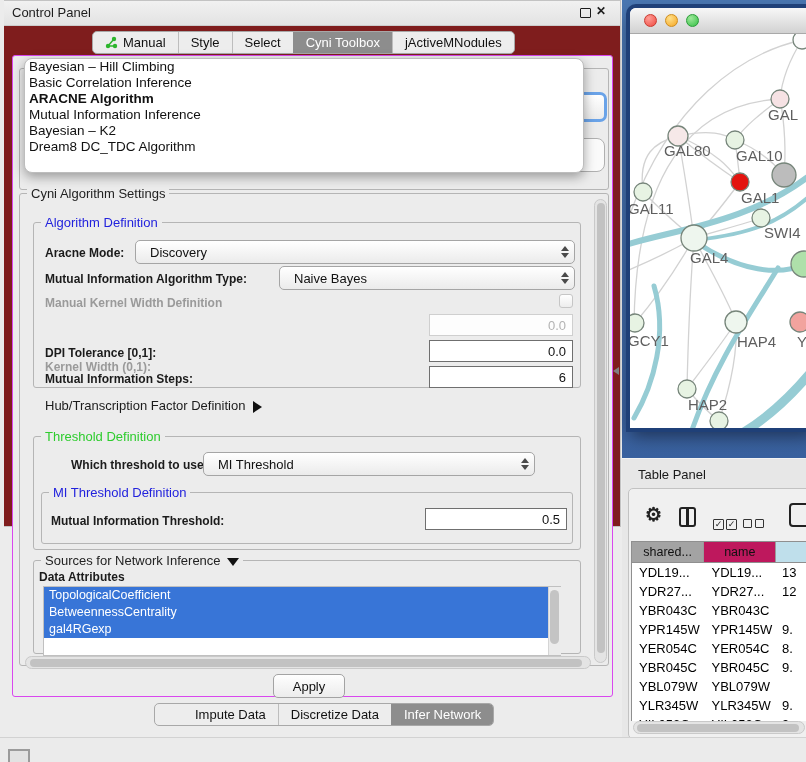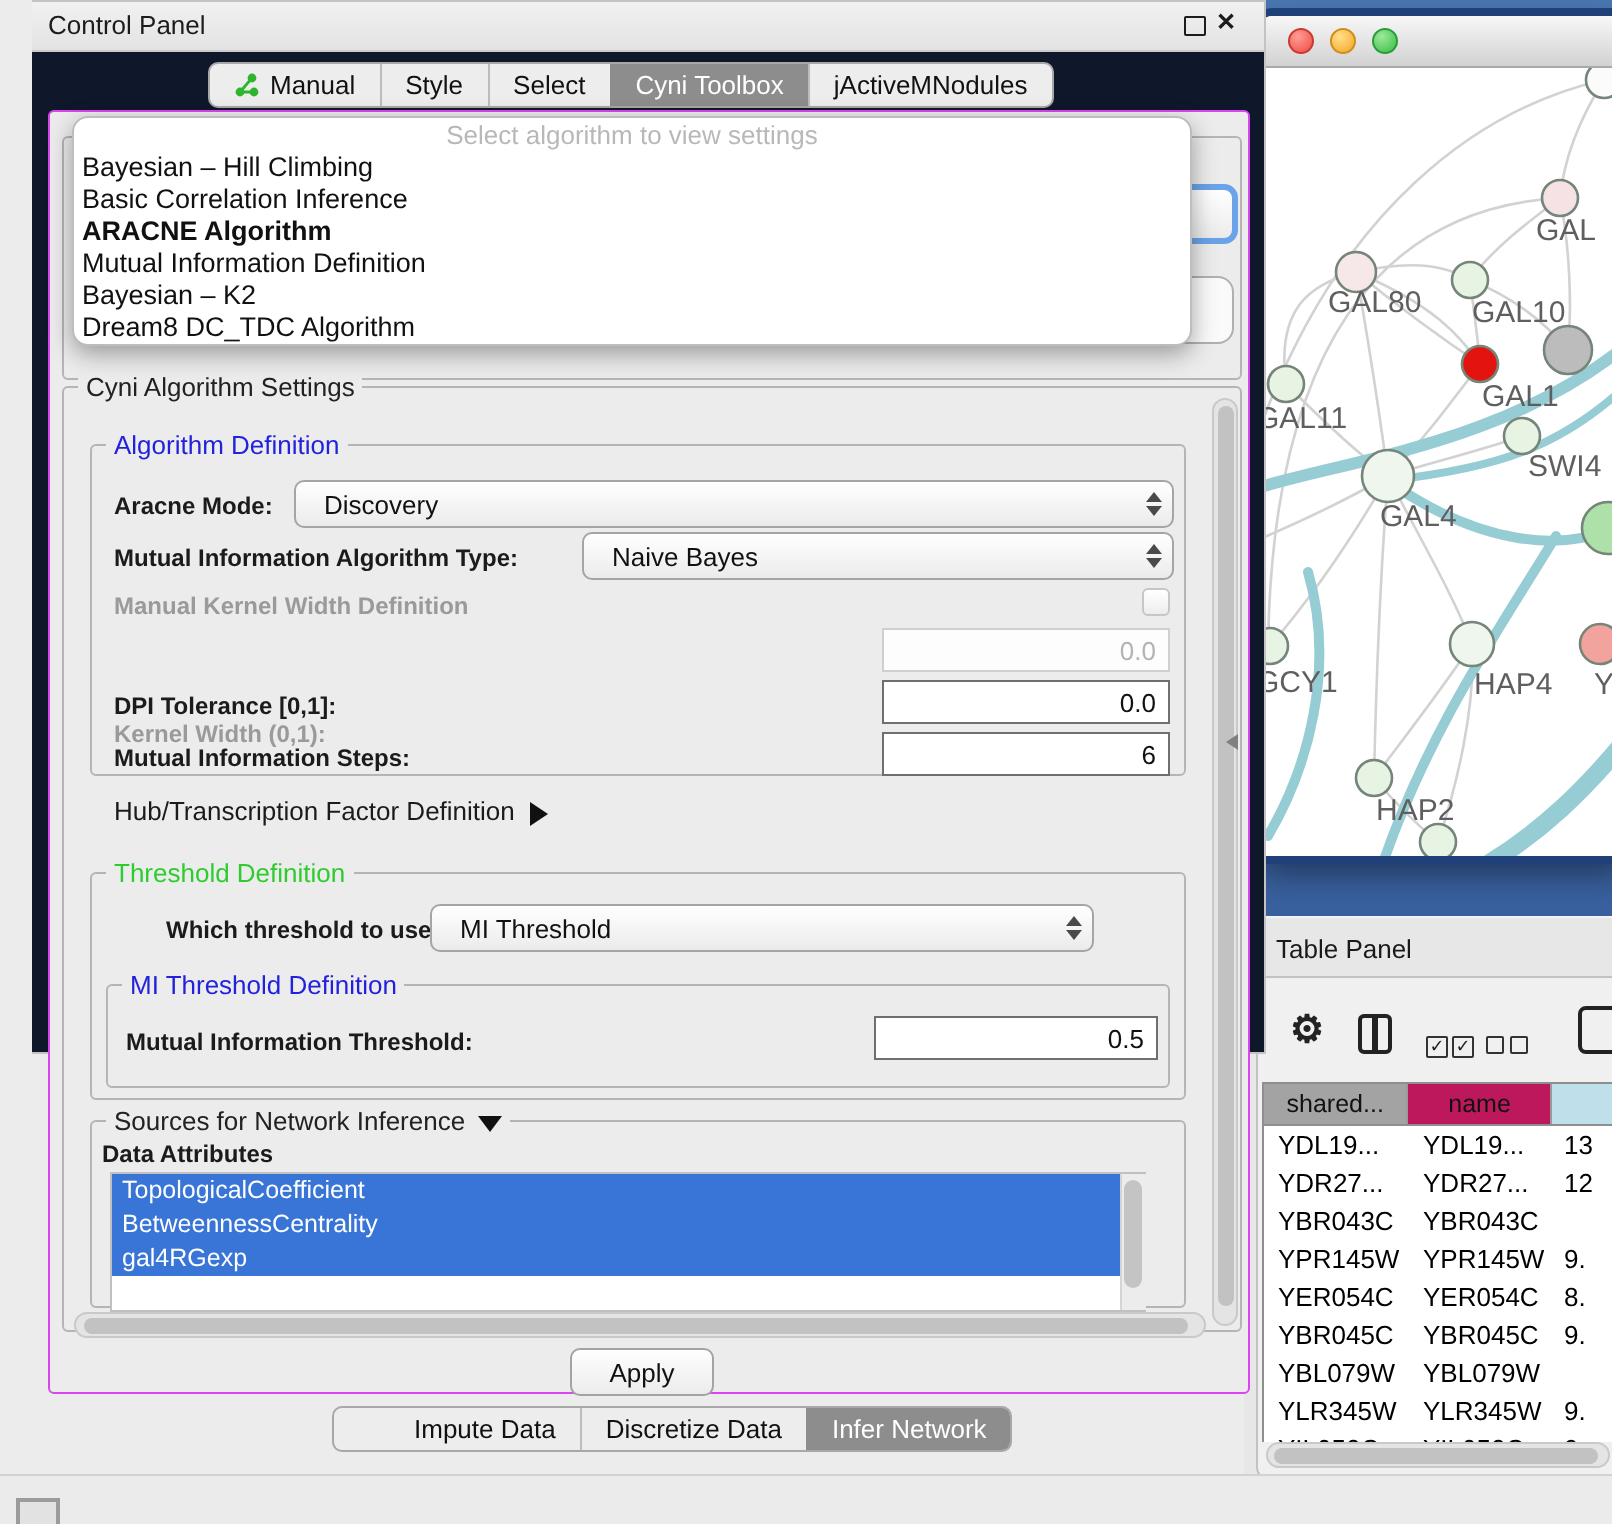--- a/index.html
+++ b/index.html
@@ -1,21 +1,21 @@
 <!DOCTYPE html>
 <html><head>
 <meta charset="utf-8">
 <style>
   html,body{margin:0;padding:0;}
   body{width:806px;height:762px;overflow:hidden;position:relative;
        font-family:"Liberation Sans",sans-serif;background:#ececec;}
   .abs{position:absolute;}
 
   
-  .cp-window{left:16px;top:6;width:617px;height:527px;background:#0f172a;
+  .cp-window{left:4px;top:6;width:617px;height:527px;background:#7f1d1d;
              border:1px solid #c3c3c3;border-left:none;box-sizing:border-box;}
   .cp-titlebar{left:0;top:0;width:100%;height:24px;background:linear-gradient(#f1f1f1,#e3e3e3);
                border-bottom:1px solid #cccccc;}
   .cp-title{left:8px;top:4px;font-size:13px;color:#1c1c1c;}
   .float-ic{left:576px;top:7px;width:9px;height:8px;border:1.5px solid #1c1c1c;border-radius:1px;}
   .close-ic{left:592px;top:3px;font-size:12px;font-weight:bold;color:#1c1c1c;}
 
   
   .segstrip{display:flex;align-items:stretch;height:23px;border:1px solid #a8a8a8;
             border-radius:5px;background:#ededed;overflow:hidden;box-sizing:border-box;}
@@ -392,26 +392,25 @@
       <div class="thumb-v" style="left:2px;top:3px;width:8px;height:450px;"></div>
     </div>
     <div class="abs scroll-h" style="left:12px;top:600px;width:566px;height:13px;">
       <div class="thumb-h" style="left:4px;top:2px;width:552px;height:8px;"></div>
     </div>
 
     <div class="abs btn" style="left:260px;top:618px;width:70px;">Apply</div>
   </div>
 
   <div class="abs popup">
-    <div class="popup-hint">Select algorithm to view settings</div>
     <div id="popup-list">
         <div class="popup-item">Bayesian – Hill Climbing</div>
         <div class="popup-item">Basic Correlation Inference</div>
         <div class="popup-item bold">ARACNE Algorithm</div>
-        <div class="popup-item">Mutual Information Definition</div>
+        <div class="popup-item">Mutual Information Inference</div>
         <div class="popup-item">Bayesian – K2</div>
         <div class="popup-item">Dream8 DC_TDC Algorithm</div>
       </div>
   </div>
 
   <div class="abs segstrip" id="bottom-tabs" style="left:150px;top:702px;padding-left:28px;">
       <div class="seg">
         <span>Impute Data</span>
       </div>
       <div class="seg">

